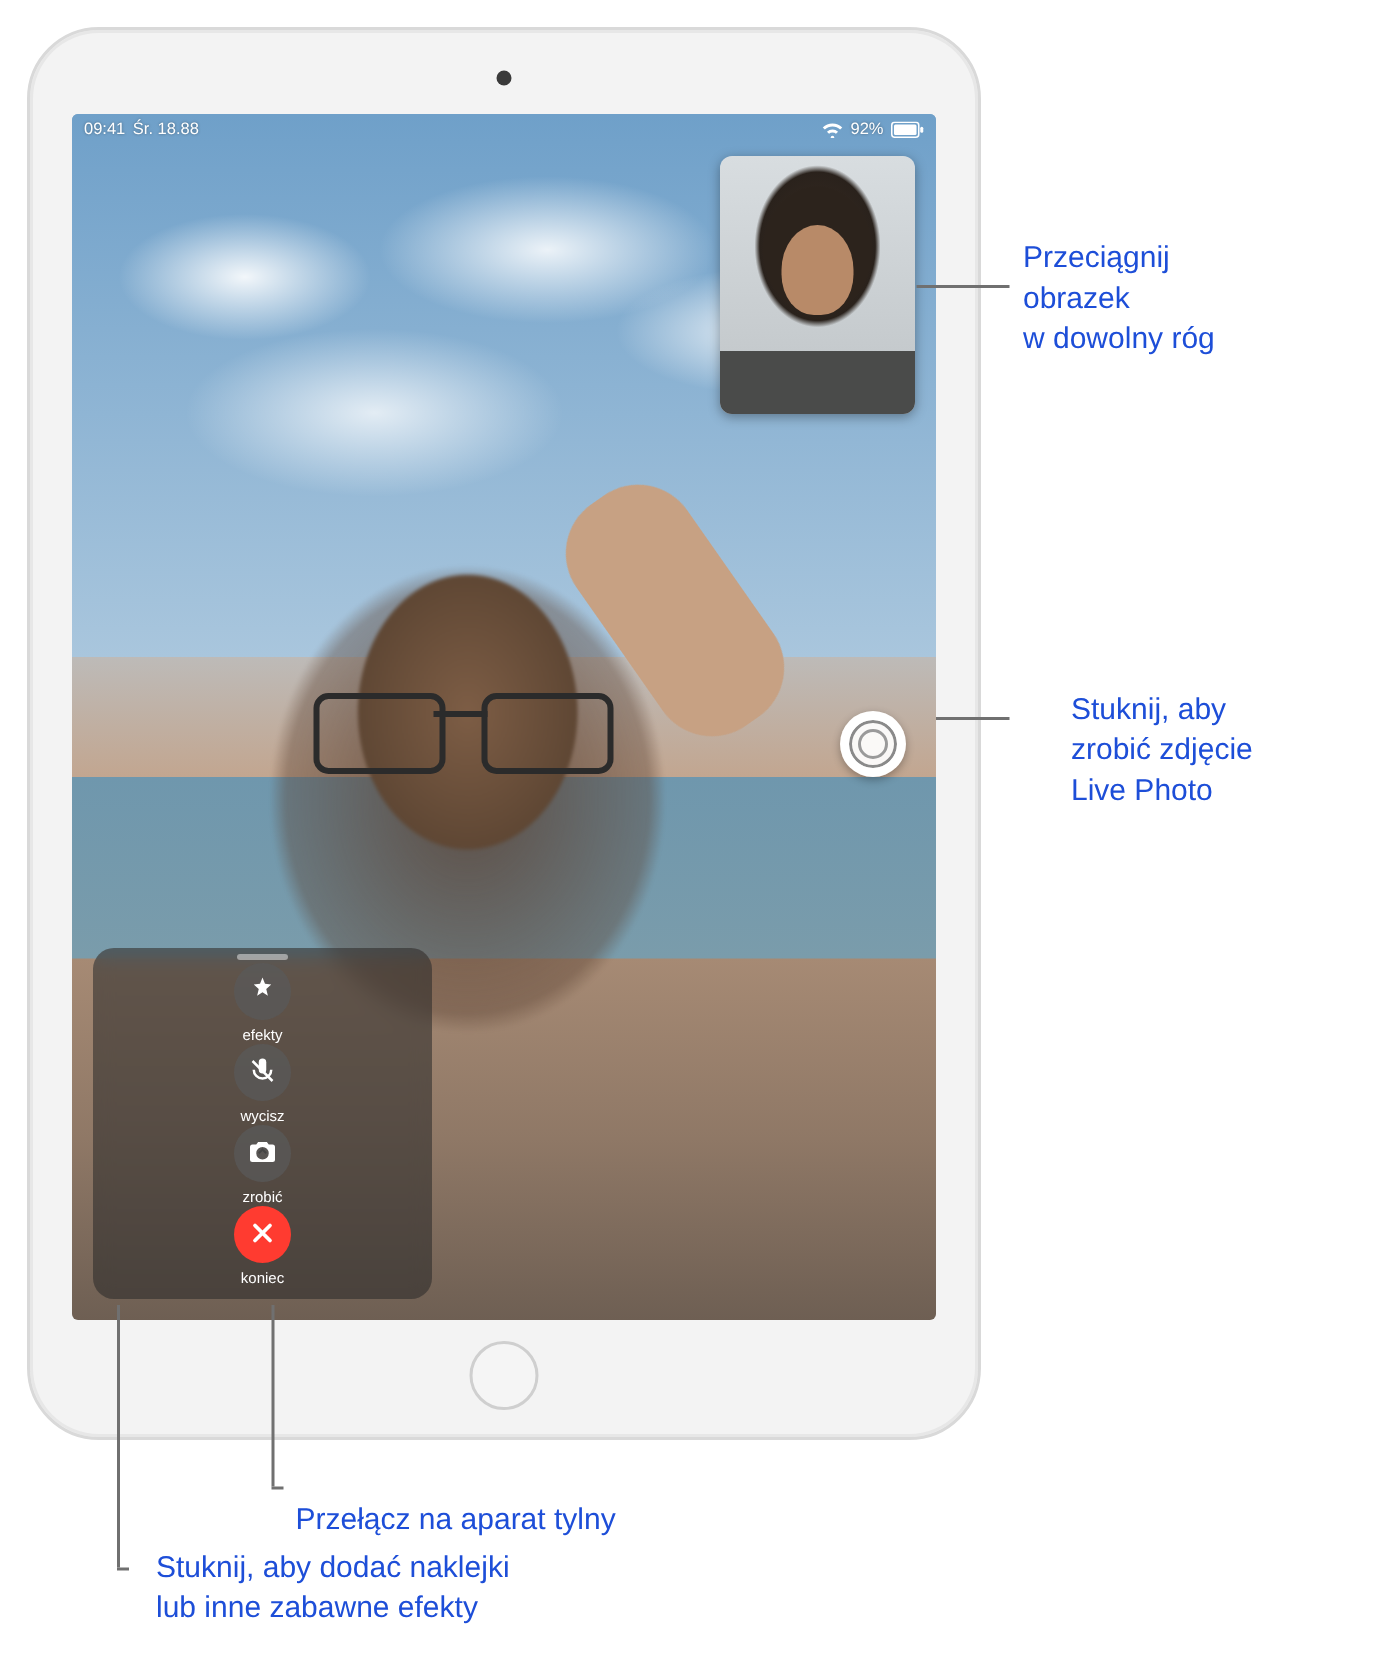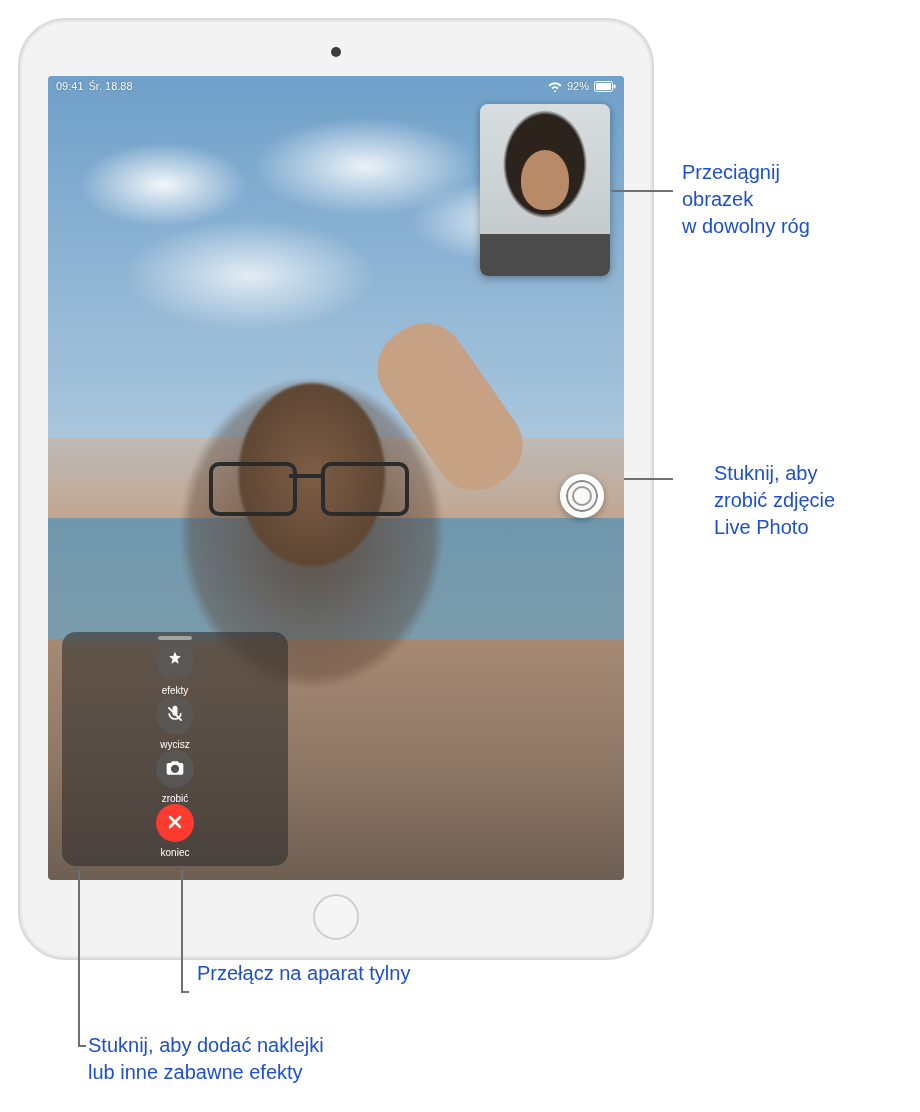--- a/index.html
+++ b/index.html
@@ -296,18 +296,18 @@
 obrazek
 w dowolny róg</div>
 
 <div class="callout-line h" style="left:624px; top:478px; width:49px;"></div>
 <div class="callout" style="left:714px; top:460px;">Stuknij, aby
 zrobić zdjęcie
 Live Photo</div>
 
 <div class="callout-line v" style="left:181px; top:870px; height:121px;"></div>
 <div class="callout-line h" style="left:181px; top:991px; width:8px;"></div>
-<div class="callout" style="left:197px; top:960px;">Przełącz na aparat tylny</div>
+<div class="callout" style="left:197px; top:1000px;">Przełącz na aparat tylny</div>
 
 <div class="callout-line v" style="left:78px; top:870px; height:175px;"></div>
 <div class="callout-line h" style="left:78px; top:1045px; width:8px;"></div>
-<div class="callout" style="left:88px; top:1032px;">Stuknij, aby dodać naklejki
+<div class="callout" style="left:104px; top:1032px;">Stuknij, aby dodać naklejki
 lub inne zabawne efekty</div>
 
 </body></html>

